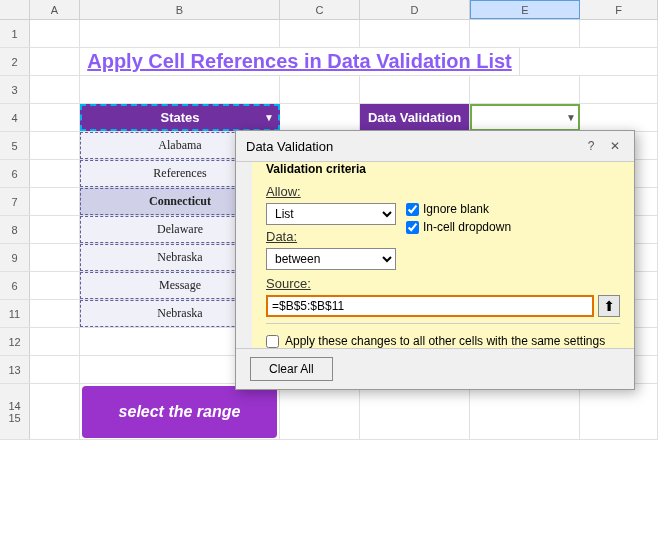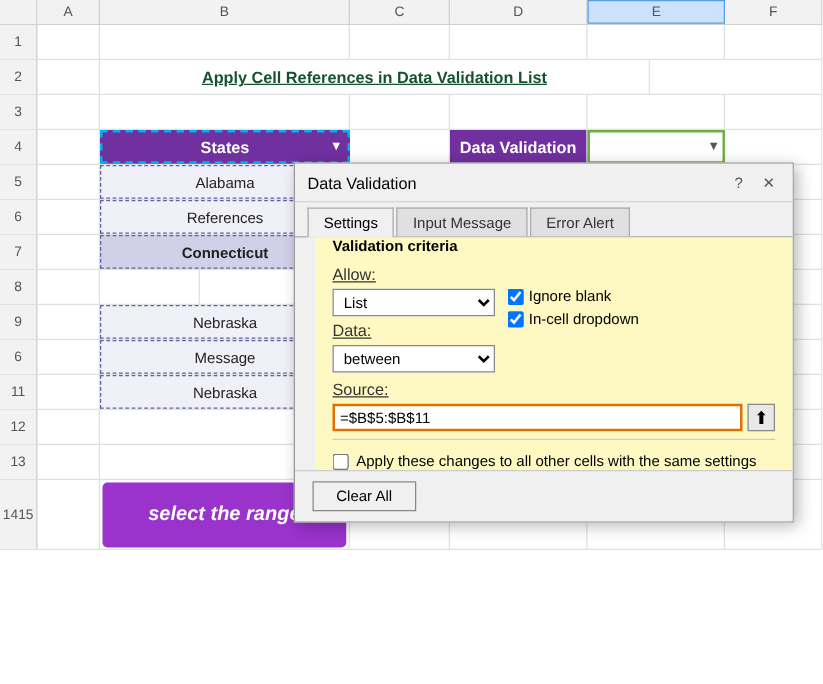--- a/index.html
+++ b/index.html
@@ -90,20 +90,21 @@
       right: 4px;
       font-size: 10px;
       color: #fff;
     }
 
     
     .state-cell {
       background: #e8e8f0;
       text-align: right;
       border: 1px dashed #6060a0;
+      font-family: Liberation Serif, serif;
     }
     .state-cell.highlighted {
       background: #d0d0e8;
       font-weight: bold;
     }
     .state-cell.light {
       background: #f0f0f8;
     }
 
     
@@ -302,23 +303,23 @@
     .btn-cancel {
       background: #f0f0f0;
     }
 
     
     .merged-title {
       width: 440px;
       display: flex;
       align-items: center;
       justify-content: center;
-      font-size: 13px;
+      font-size: 20px;
       font-weight: bold;
-      color: #14532d;
+      color: #8b5cf6;
       text-decoration: underline;
     }
 
     .divider-line {
       width: 100%;
       border: none;
       border-top: 1px solid #ccc;
       margin: 6px 0;
     }
   </style>
@@ -415,20 +416,23 @@
     </div>
     <div class="cell col-c"></div>
     <div class="cell col-d"></div>
     <div class="cell col-e"></div>
     <div class="cell col-f"></div>
   </div>
 
   <div class="grid-row">
     <div class="row-num-cell">8</div>
     <div class="cell col-a"></div>
+    <div class="cell col-b state-cell light">
+      <span>Delaware</span>
+    </div>
     <div class="cell col-c"></div>
     <div class="cell col-d"></div>
     <div class="cell col-e"></div>
     <div class="cell col-f"></div>
   </div>
 
   <div class="grid-row">
     <div class="row-num-cell">9</div>
     <div class="cell col-a"></div>
     <div class="cell col-b state-cell light">
@@ -478,21 +482,21 @@
     <div class="row-num-cell">13</div>
     <div class="cell col-a"></div>
     <div class="cell col-b"></div>
     <div class="cell col-c"></div>
     <div class="cell col-d"></div>
     <div class="cell col-e"></div>
     <div class="cell col-f"></div>
   </div>
 
   <div class="grid-row" style="height:56px;">
-    <div class="row-num-cell" style="flex-direction:row;">
+    <div class="row-num-cell" style="flex-direction:column;">
         <span>14</span>
         <span>15</span>
       </div>
     <div class="cell col-a"></div>
     <div class="cell col-b" style="padding:0;">
       <div class="purple-btn-cell">
         <span>select the range</span>
       </div>
     </div>
     <div class="cell col-c"></div>
@@ -504,25 +508,20 @@
   <div class="dialog-overlay">
 
     <div class="dialog-titlebar">
       <span class="dialog-title">Data Validation</span>
       <div class="dialog-controls">
         <span class="dialog-ctrl-btn">?</span>
         <span class="dialog-ctrl-btn">✕</span>
       </div>
     </div>
 
-    <div class="dialog-tabs">
-      <div class="dialog-tab active">Settings</div>
-      <div class="dialog-tab">Input Message</div>
-      <div class="dialog-tab">Error Alert</div>
-    </div>
 
     <div class="dialog-body">
       <div class="dialog-section-title">Validation criteria</div>
 
       <div class="dialog-row">
         <div class="dialog-col">
           <label class="dialog-label">Allow:</label>
           <select class="dialog-select">
             <option>List</option>
           </select>

